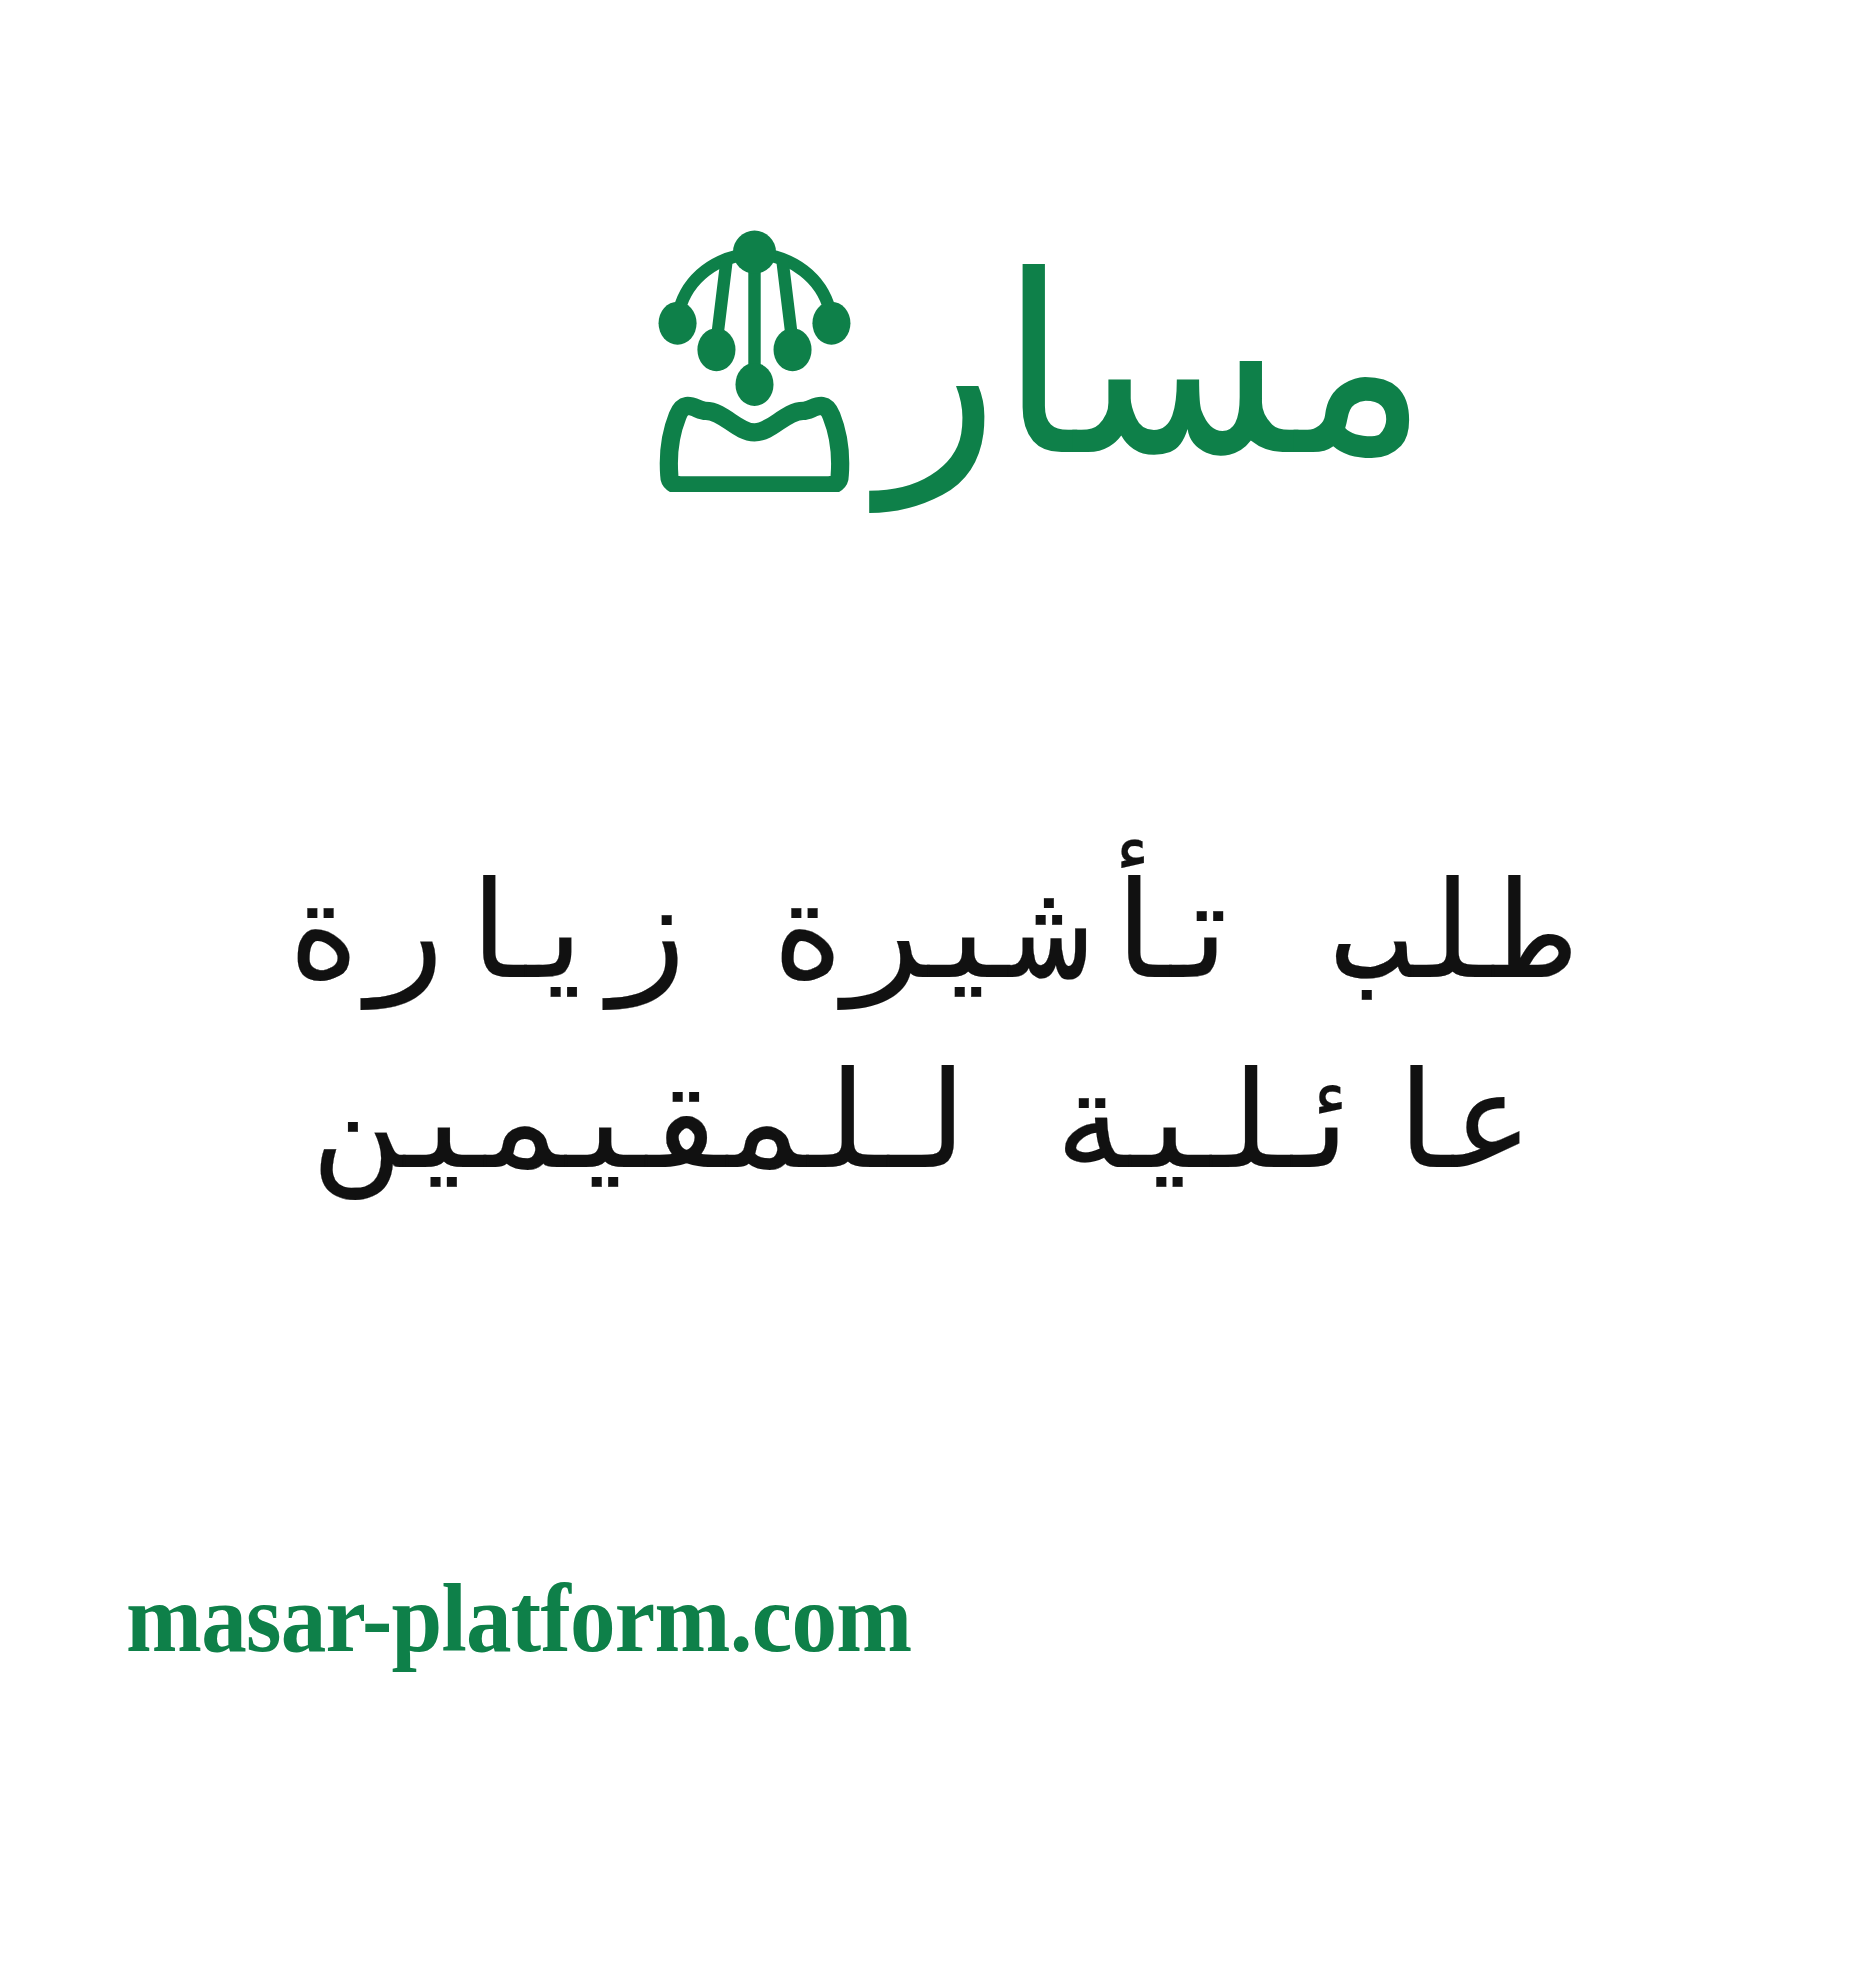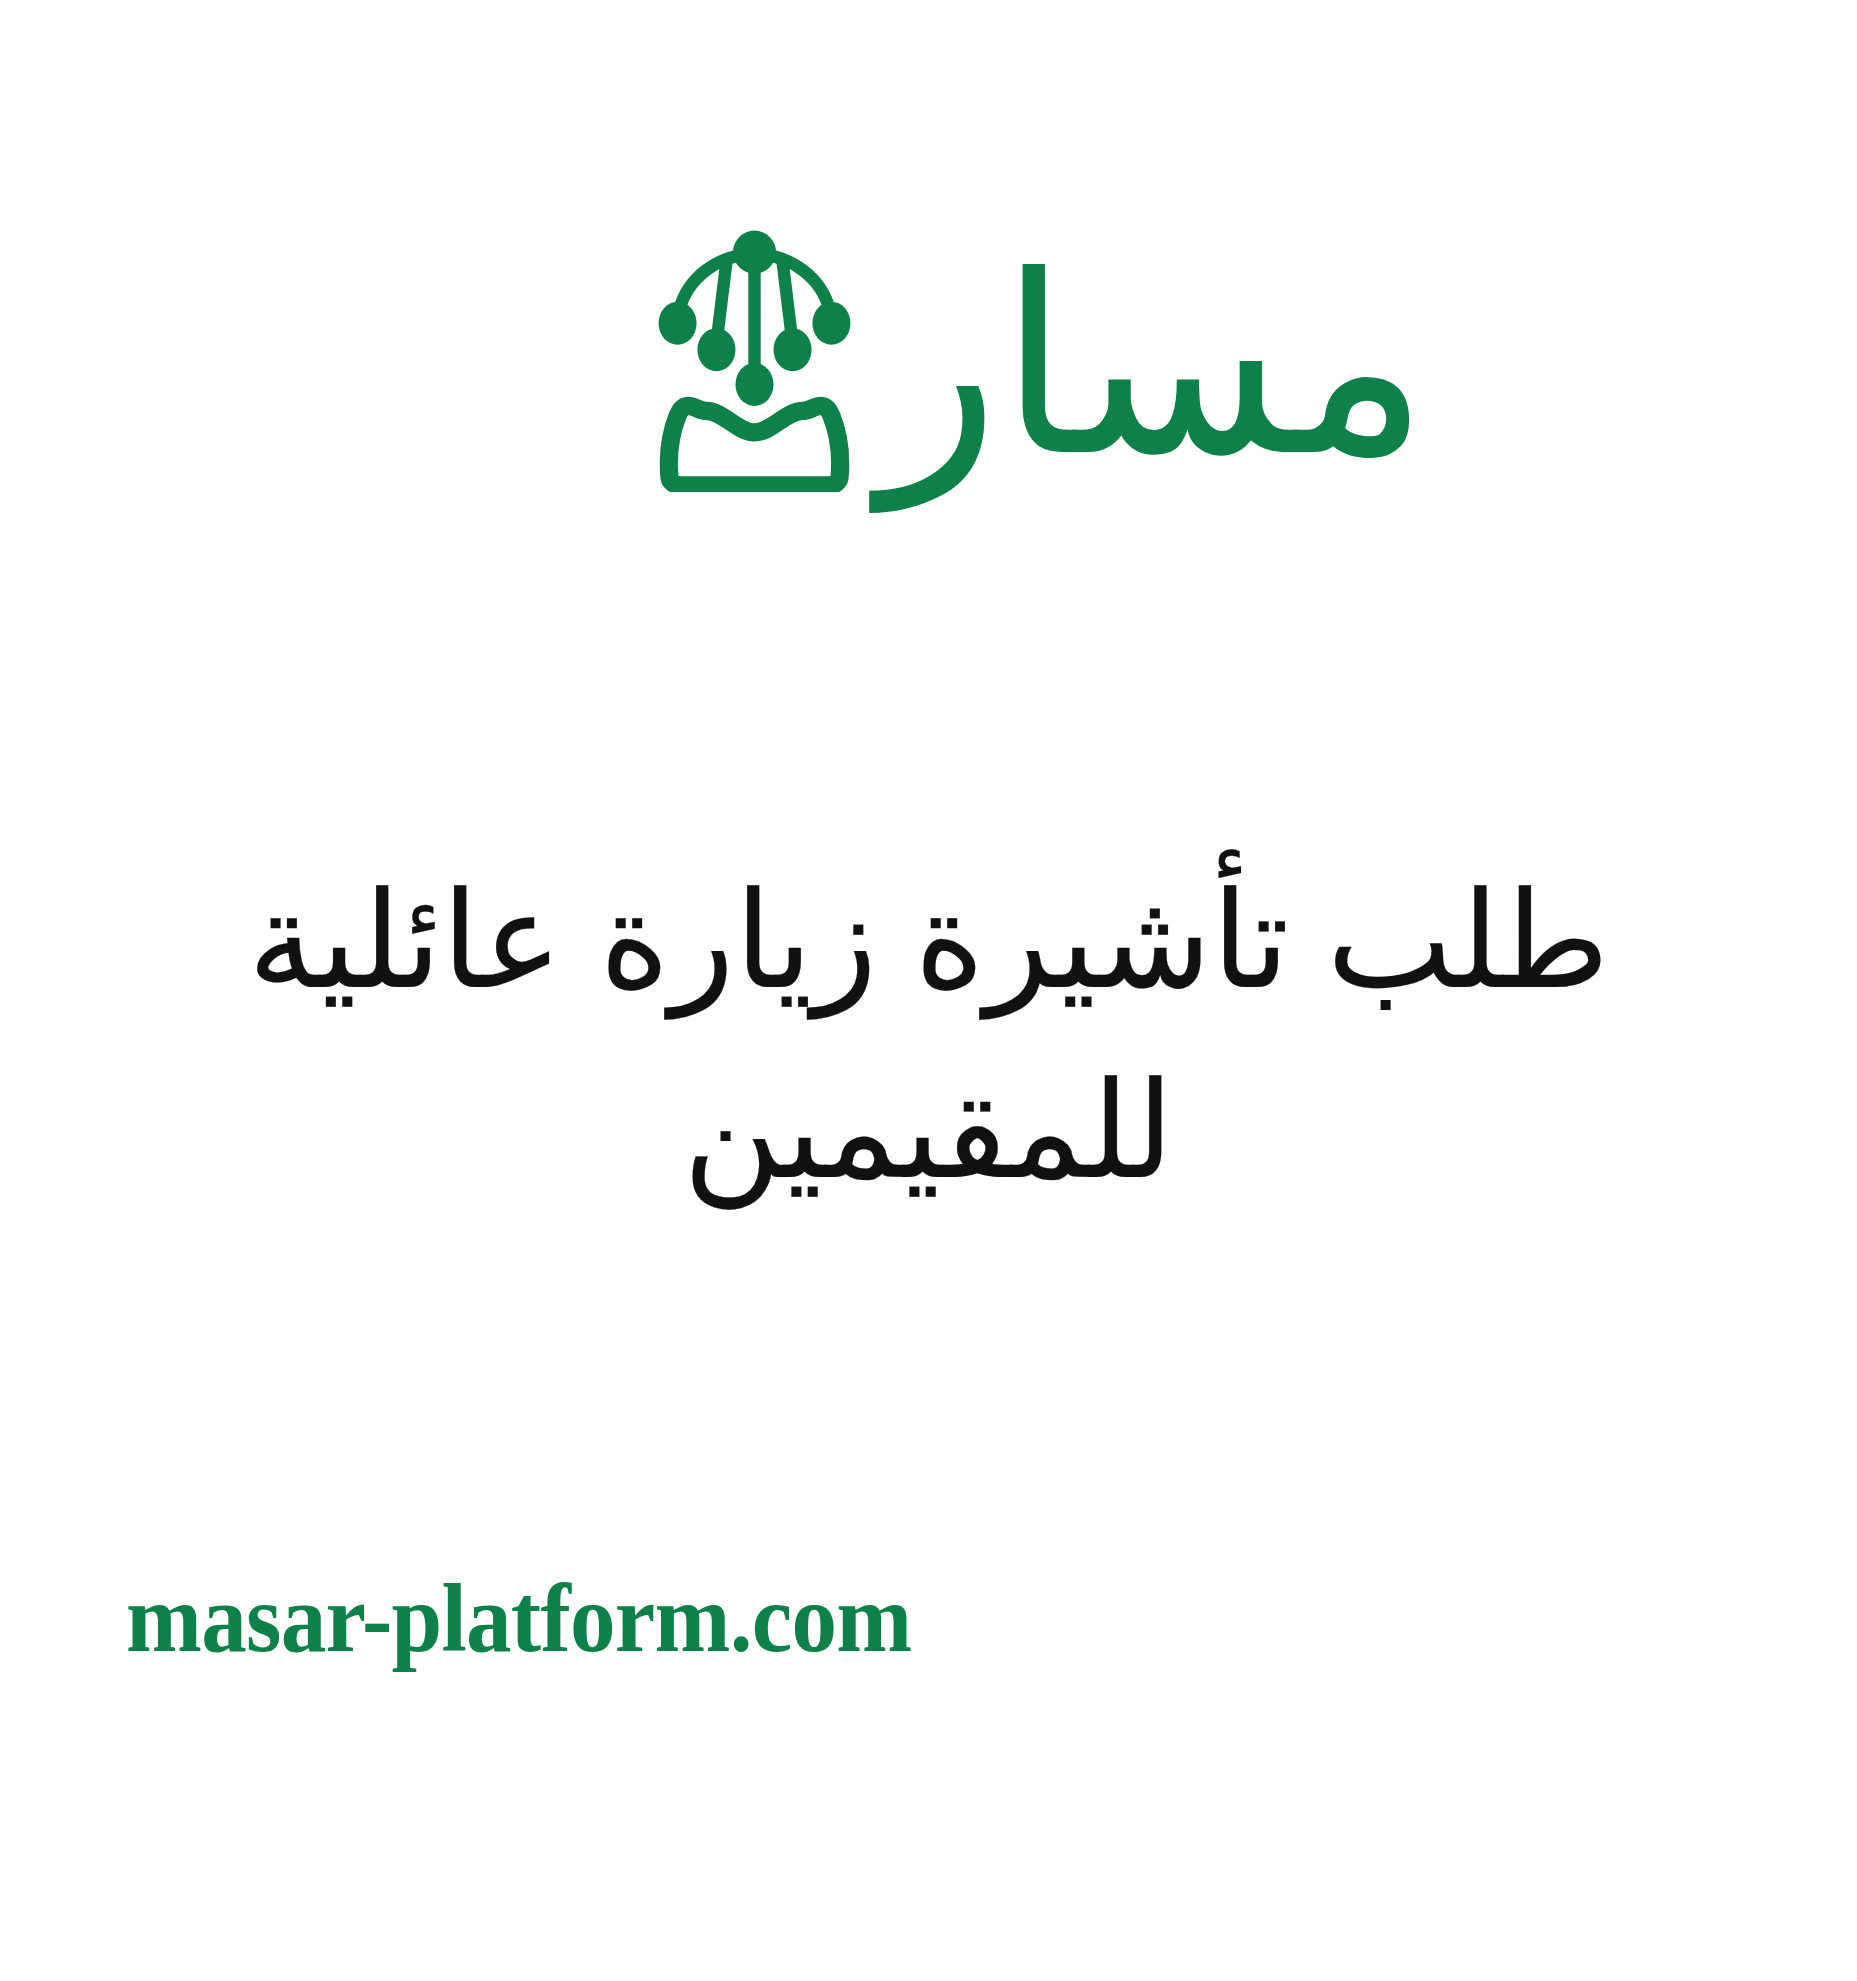--- a/index.html
+++ b/index.html
@@ -66,21 +66,21 @@
     width: 1857px;
     display: flex;
     align-items: center;
     justify-content: center;
   }
 
   .headline {
     color: #111111;
     direction: rtl;
     text-align: center;
-    font-family: Liberation Sans, sans-serif;
+    font-family: Liberation Mono, monospace;
     font-size: 134px;
     font-weight: 300;
     line-height: 1.42;
     letter-spacing: 0px;
     max-width: 1405px;
     -webkit-text-stroke: 0.2px #111111;
   }
 
   
   .footer-url {

